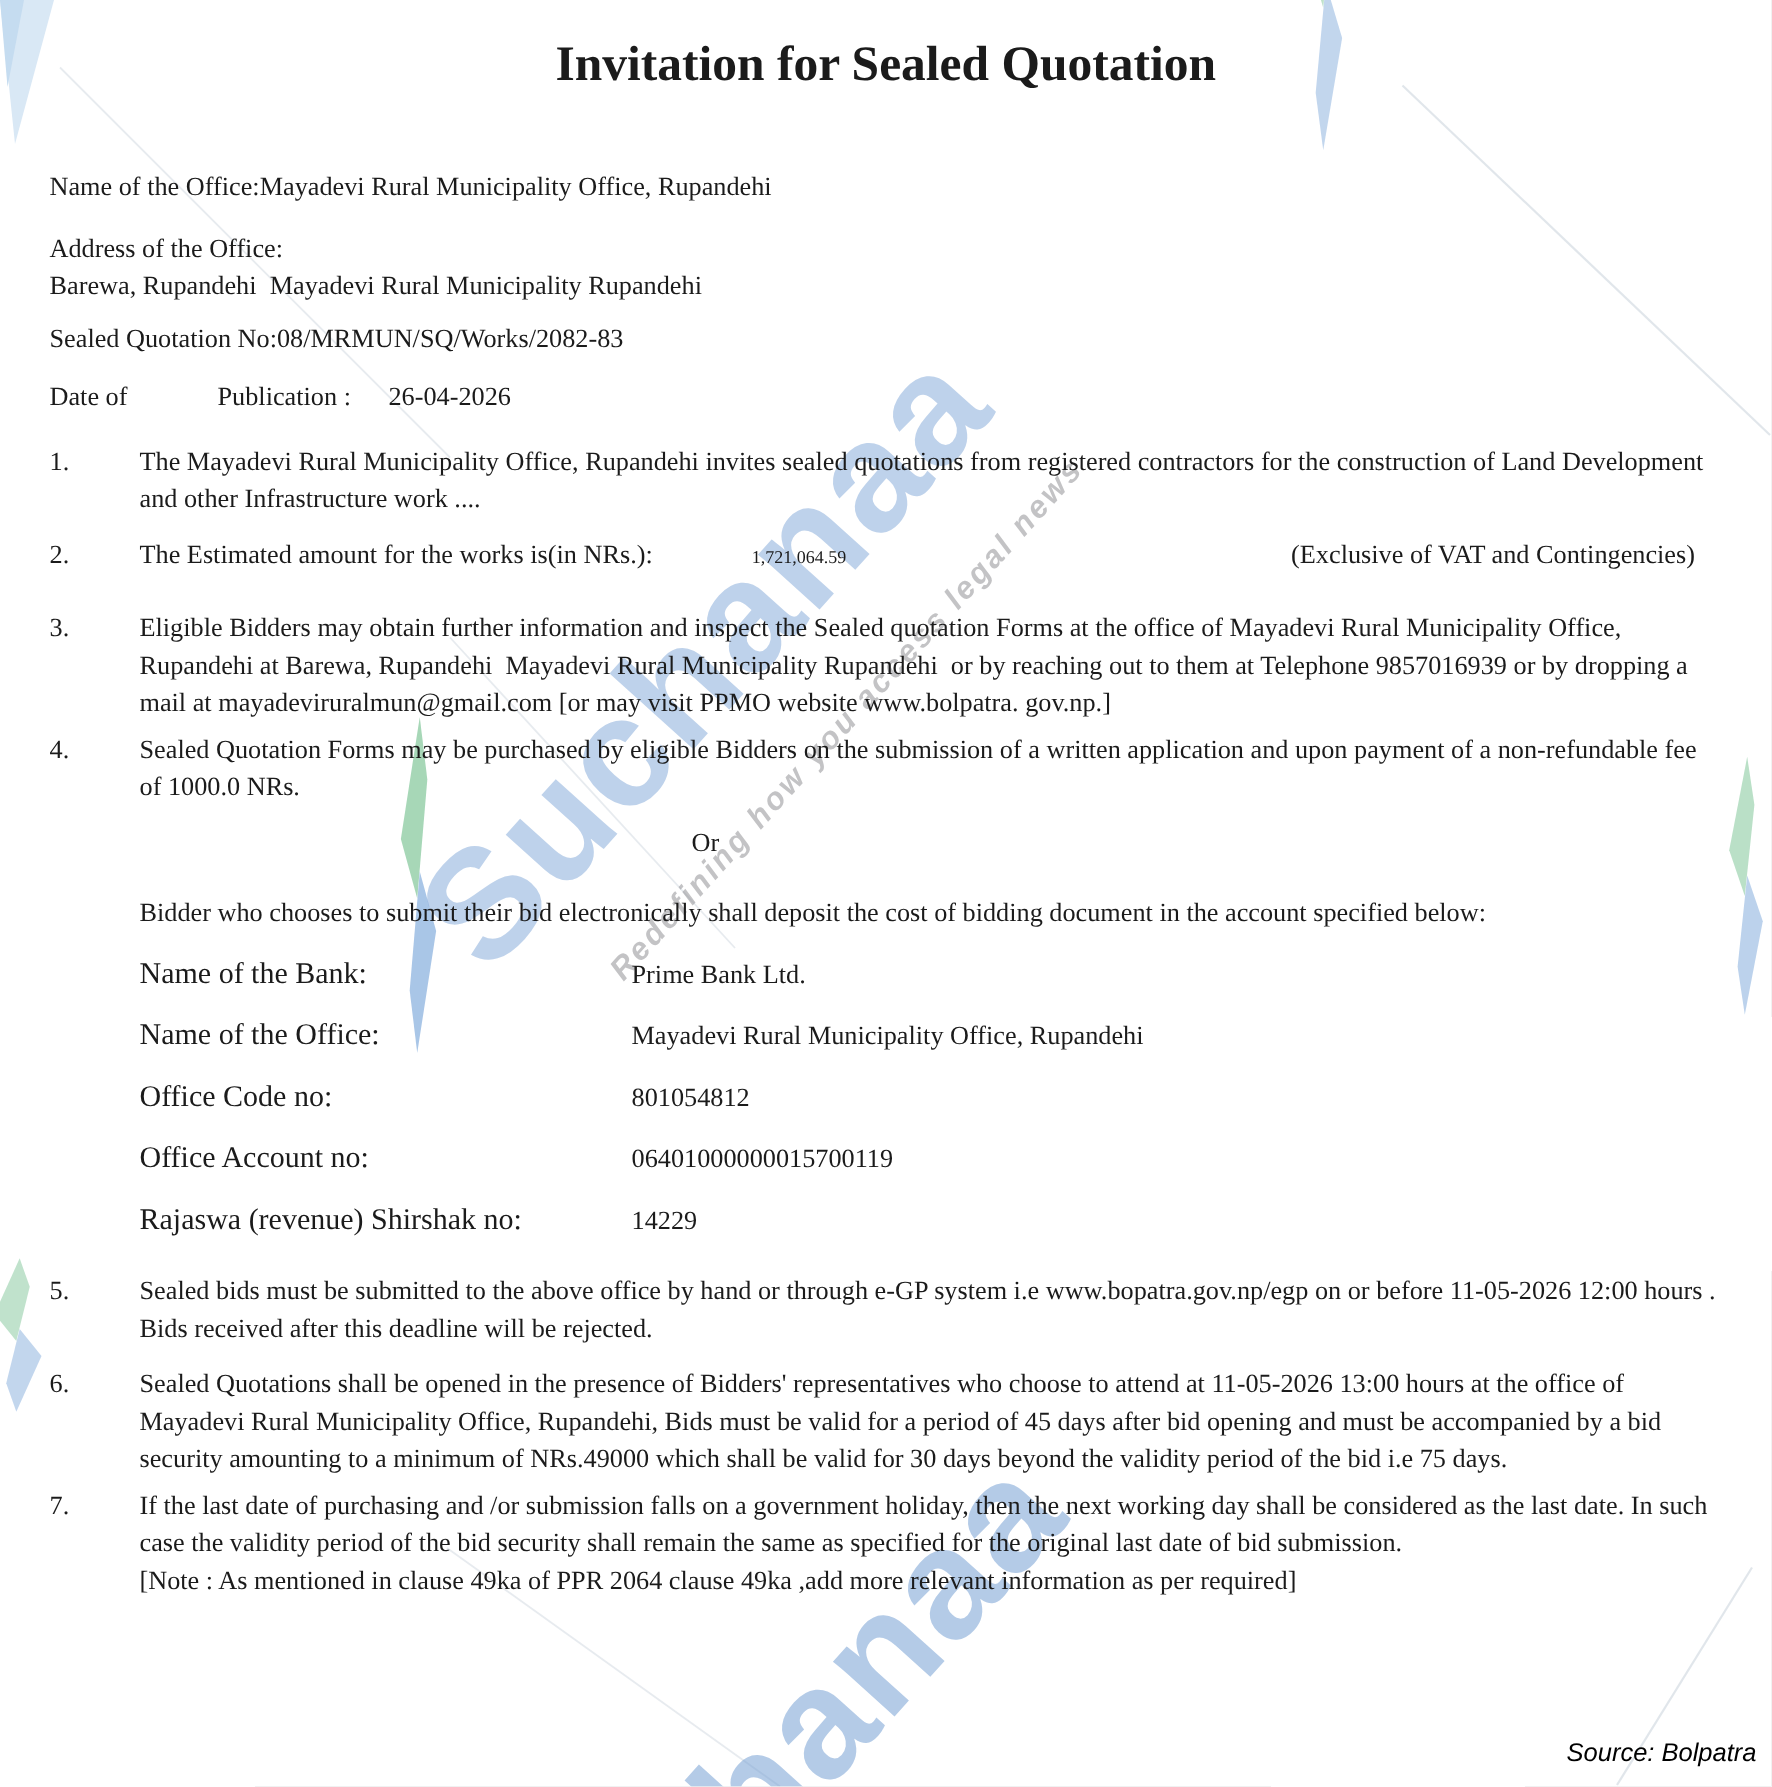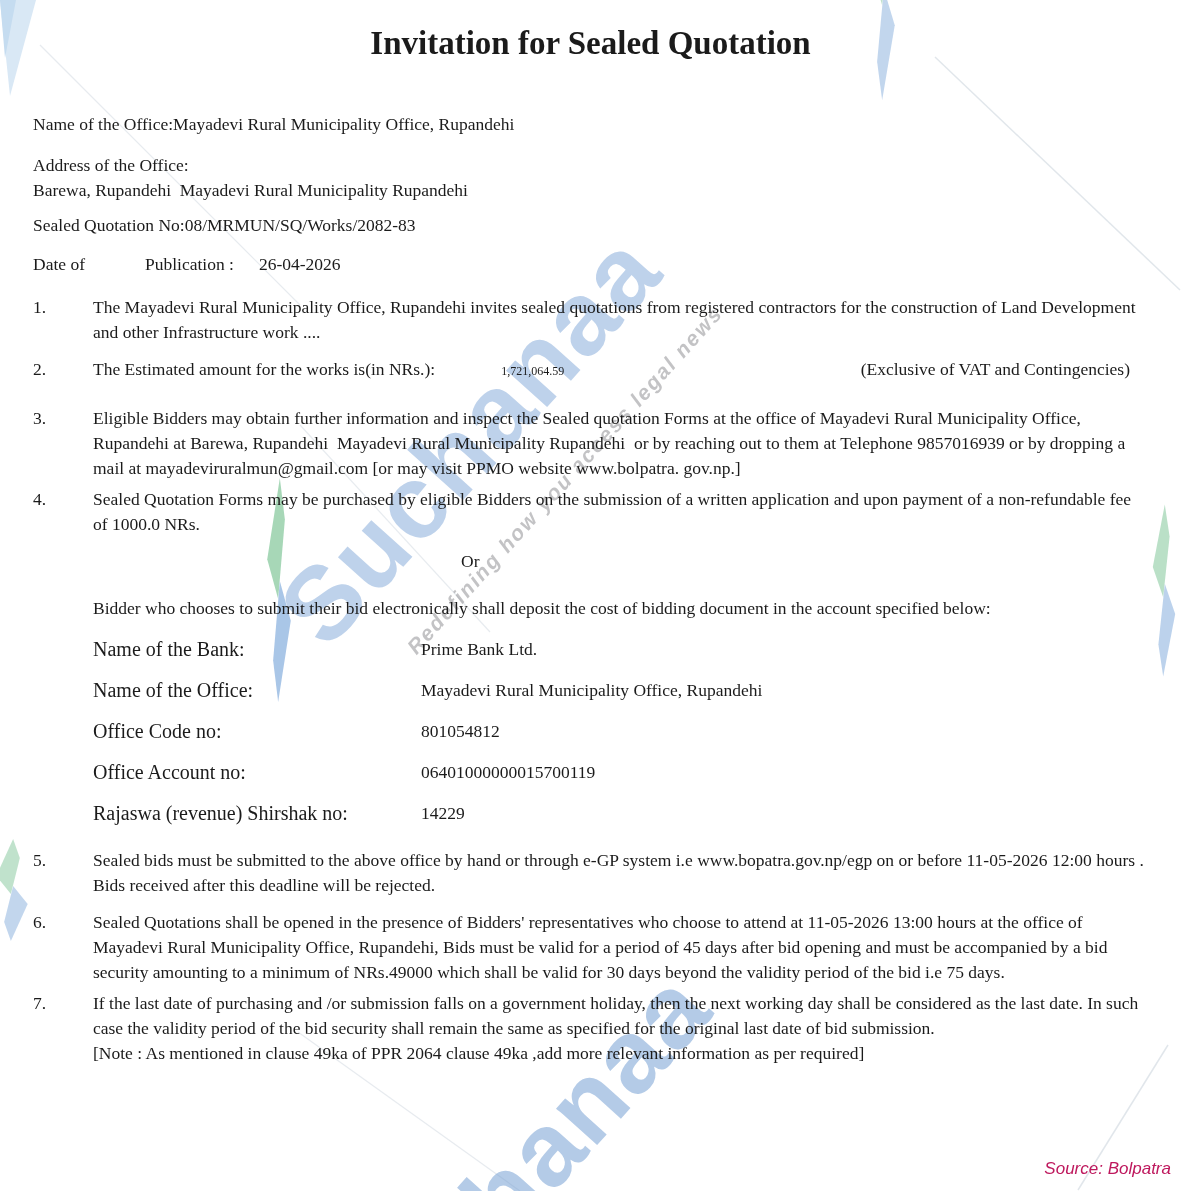--- a/index.html
+++ b/index.html
@@ -58,21 +58,21 @@
   .vat-note{margin-left:auto;margin-right:18px;font-size:17.5px;line-height:25px;white-space:pre-wrap;}
   .or-line{margin-top:12px !important;padding-left:428px;}
   .intro{margin-top:22px !important;padding-left:60px;}
   .bank-block{margin-top:6px;padding-left:60px;}
   .bank-row{display:flex;margin-top:16px;}
   .bank-label{flex:0 0 328px;font-size:20px;line-height:25px;white-space:pre-wrap;}
   .bank-value{font-size:17.5px;line-height:25px;white-space:pre-wrap;}
   .source{
     position:absolute;z-index:1;top:1158px;right:10px;margin:0;
     font-family:"Liberation Sans", sans-serif;font-style:italic;
-    font-size:17px;line-height:22px;color:#be185d;
+    font-size:17px;line-height:22px;color:#000000;
   }
 </style>
 </head>
 <body>
 
 <div class="page">
 
   <svg width="0" height="0" style="position:absolute" aria-hidden="true">
     <defs>
       <g id="bolt">

